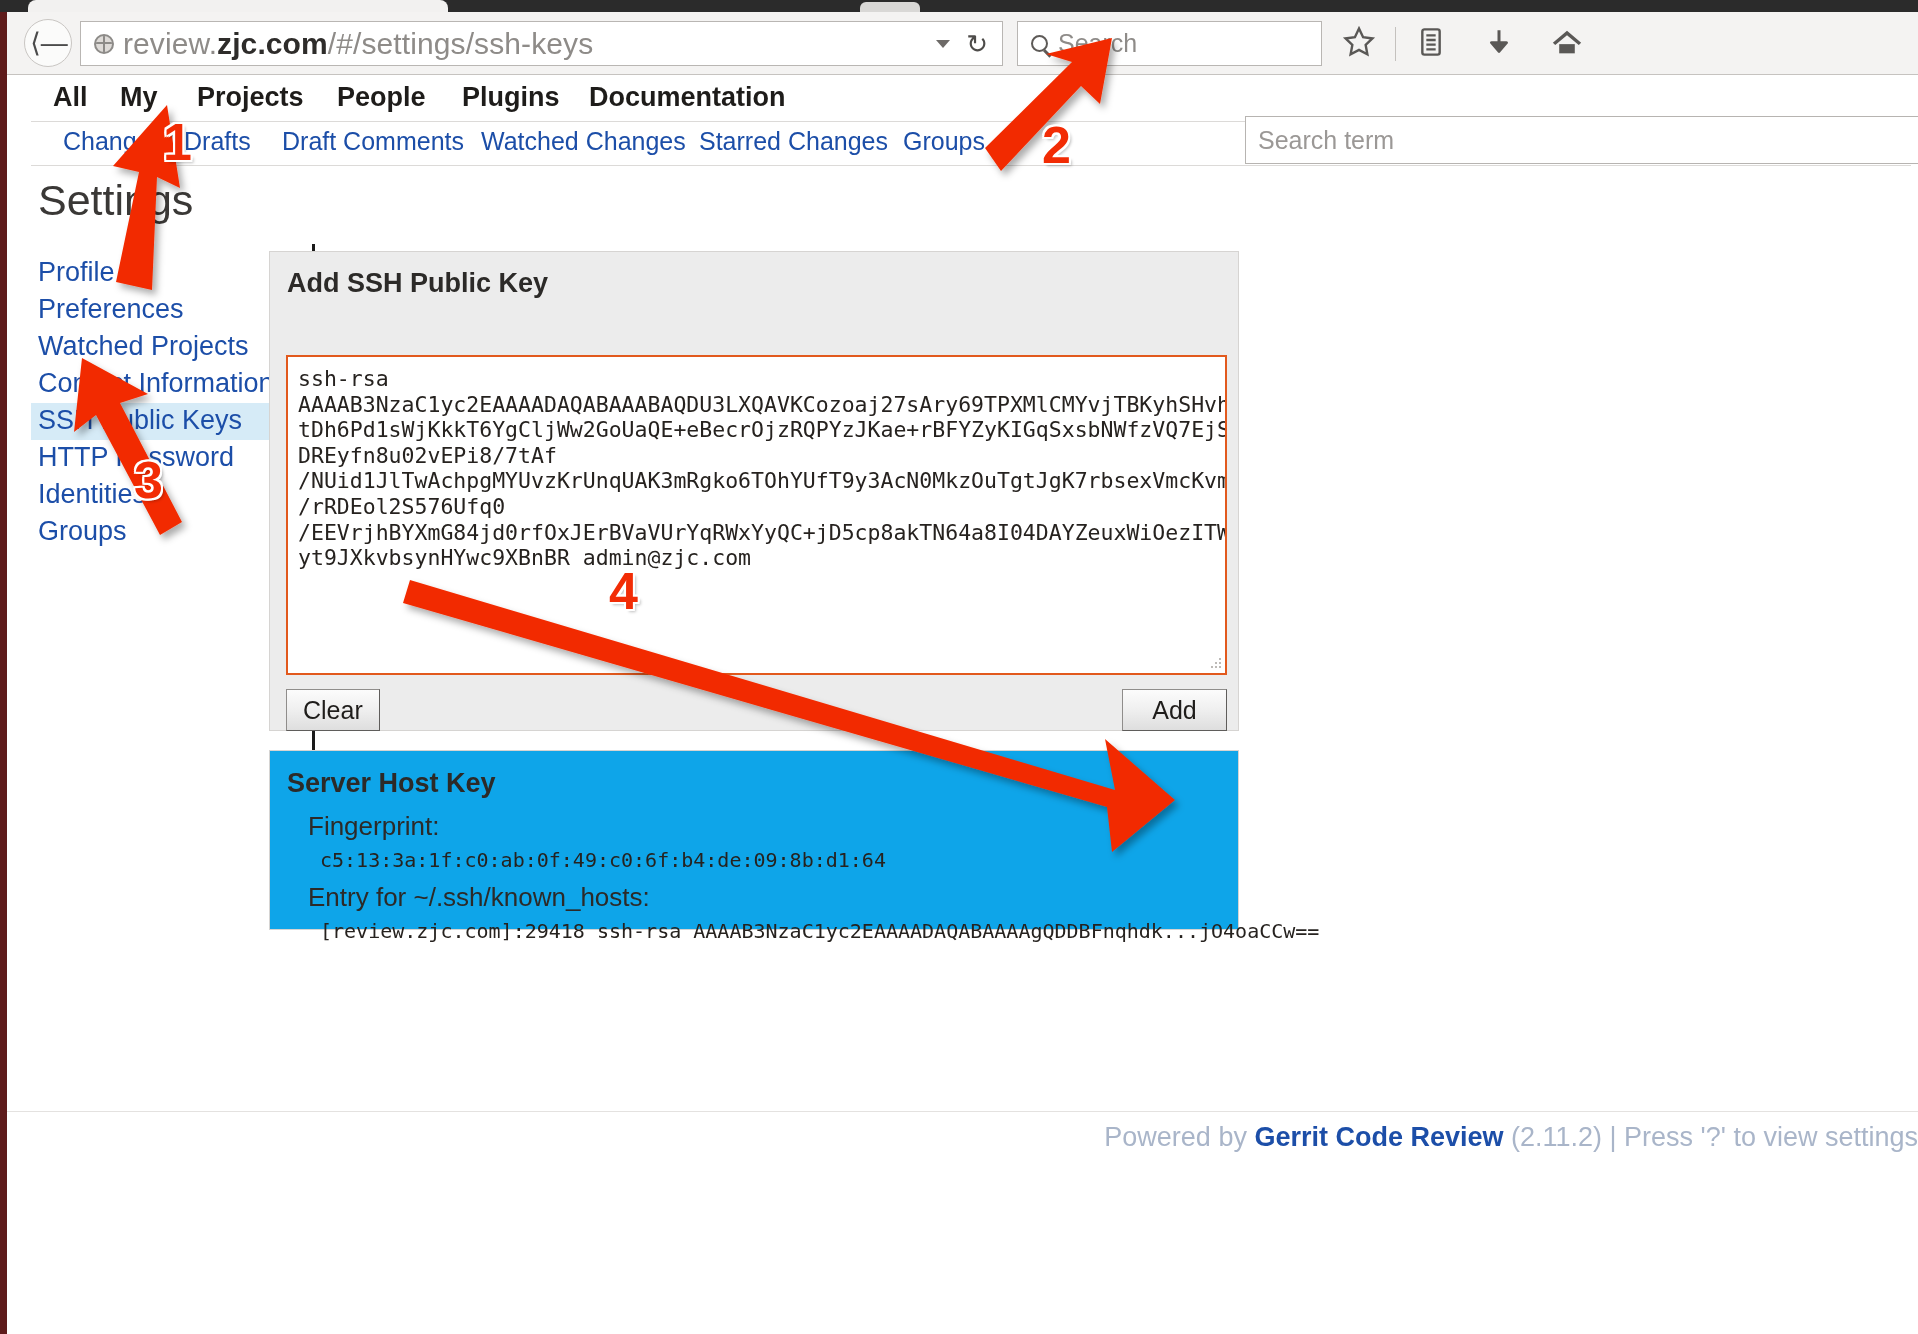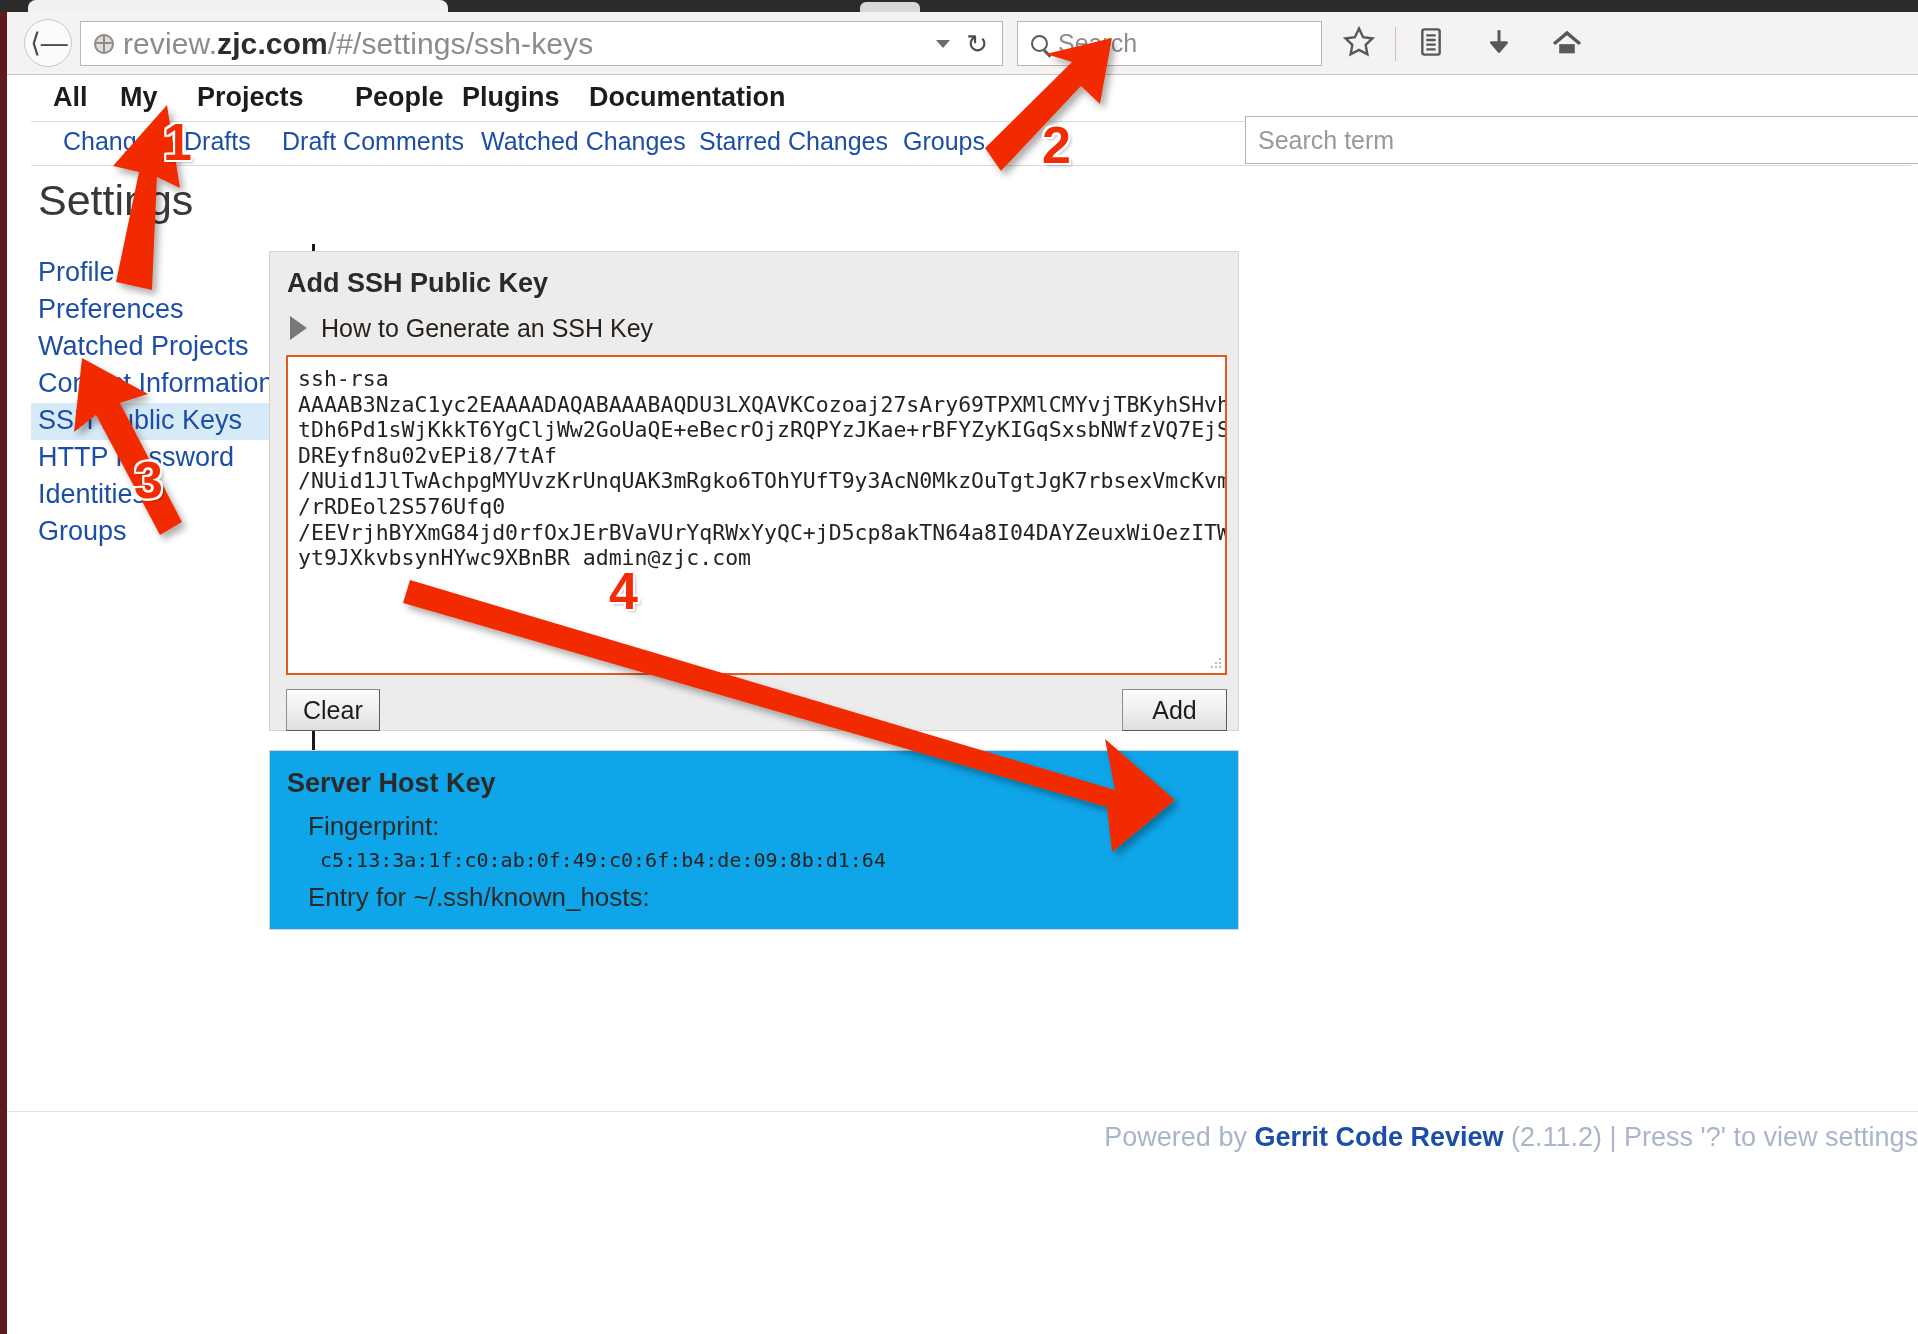--- a/index.html
+++ b/index.html
@@ -225,21 +225,21 @@
       </div>
     </div>
   </div>
 
   <div class="page">
 
     <div class="topmenu">
       <a style="left:46px">All</a>
       <a style="left:113px">My</a>
       <a style="left:190px">Projects</a>
-      <a style="left:348px">People</a>
+      <a style="left:330px">People</a>
       <a style="left:455px">Plugins</a>
       <a style="left:582px">Documentation</a>
     </div>
     <div class="menurule"></div>
 
     <div class="submenu">
       <a style="left:56px">Changes</a>
       <a style="left:177px">Drafts</a>
       <a style="left:275px">Draft Comments</a>
       <a style="left:474px">Watched Changes</a>
@@ -259,24 +259,20 @@
       <a class="sb active">SSH Public Keys</a>
       <a class="sb">HTTP Password</a>
       <a class="sb">Identities</a>
       <a class="sb">Groups</a>
     </div>
     <div class="vdiv"></div>
 
     <div class="panel panel-add">
       <div class="sec-title" style="left:17px; top:16px;">Add SSH Public Key</div>
 
-      <div class="disclosure-row">
-        <span class="tri"></span>
-        <span class="lbl">How to Generate an SSH Key</span>
-      </div>
 
       <div class="keyarea">ssh-rsa
 AAAAB3NzaC1yc2EAAAADAQABAAABAQDU3LXQAVKCozoaj27sAry69TPXMlCMYvjTBKyhSHvhQihoLagpR
 tDh6Pd1sWjKkkT6YgCljWw2GoUaQE+eBecrOjzRQPYzJKae+rBFYZyKIGqSxsbNWfzVQ7EjSPWy9lHpZe
 DREyfn8u02vEPi8/7tAf
 /NUid1JlTwAchpgMYUvzKrUnqUAK3mRgko6TOhYUfT9y3AcN0MkzOuTgtJgK7rbsexVmcKvm
 /rRDEol2S576Ufq0
 /EEVrjhBYXmG84jd0rfOxJErBVaVUrYqRWxYyQC+jD5cp8akTN64a8I04DAYZeuxWiOezITWrybf8Bzgv
 yt9JXkvbsynHYwc9XBnBR admin@zjc.com</div>
       <div class="resize-grip" style="left:941px; top:406px;">
@@ -290,20 +286,21 @@
 
       <div class="btn btn-clear">Clear</div>
       <div class="btn btn-add">Add</div>
     </div>
 
     <div class="panel panel-host">
       <div class="sec-title" style="left:17px; top:17px;">Server Host Key</div>
       <div class="host-label" style="left:38px; top:60px;">Fingerprint:</div>
       <div class="host-mono" style="left:50px; top:97px;">c5:13:3a:1f:c0:ab:0f:49:c0:6f:b4:de:09:8b:d1:64</div>
       <div class="host-label" style="left:38px; top:131px;">Entry for ~/.ssh/known_hosts:</div>
+      <div class="host-mono" style="left:50px; top:168px;">[review.zjc.com]:29418 ssh-rsa AAAAB3NzaC1yc2EAAAADAQABAAAAgQDDBFnqhdk...jO4oaCCw==</div>
     </div>
 
     <div class="footer-rule"></div>
     <div class="footer">
       <span>Powered by </span><span class="gerrit">Gerrit Code Review</span><span class="vtxt"> (2.11.2) </span><span>| Press '?' to view settings</span>
     </div>
   </div>
 
   <div class="ann">
     <svg width="1918" height="1334">

